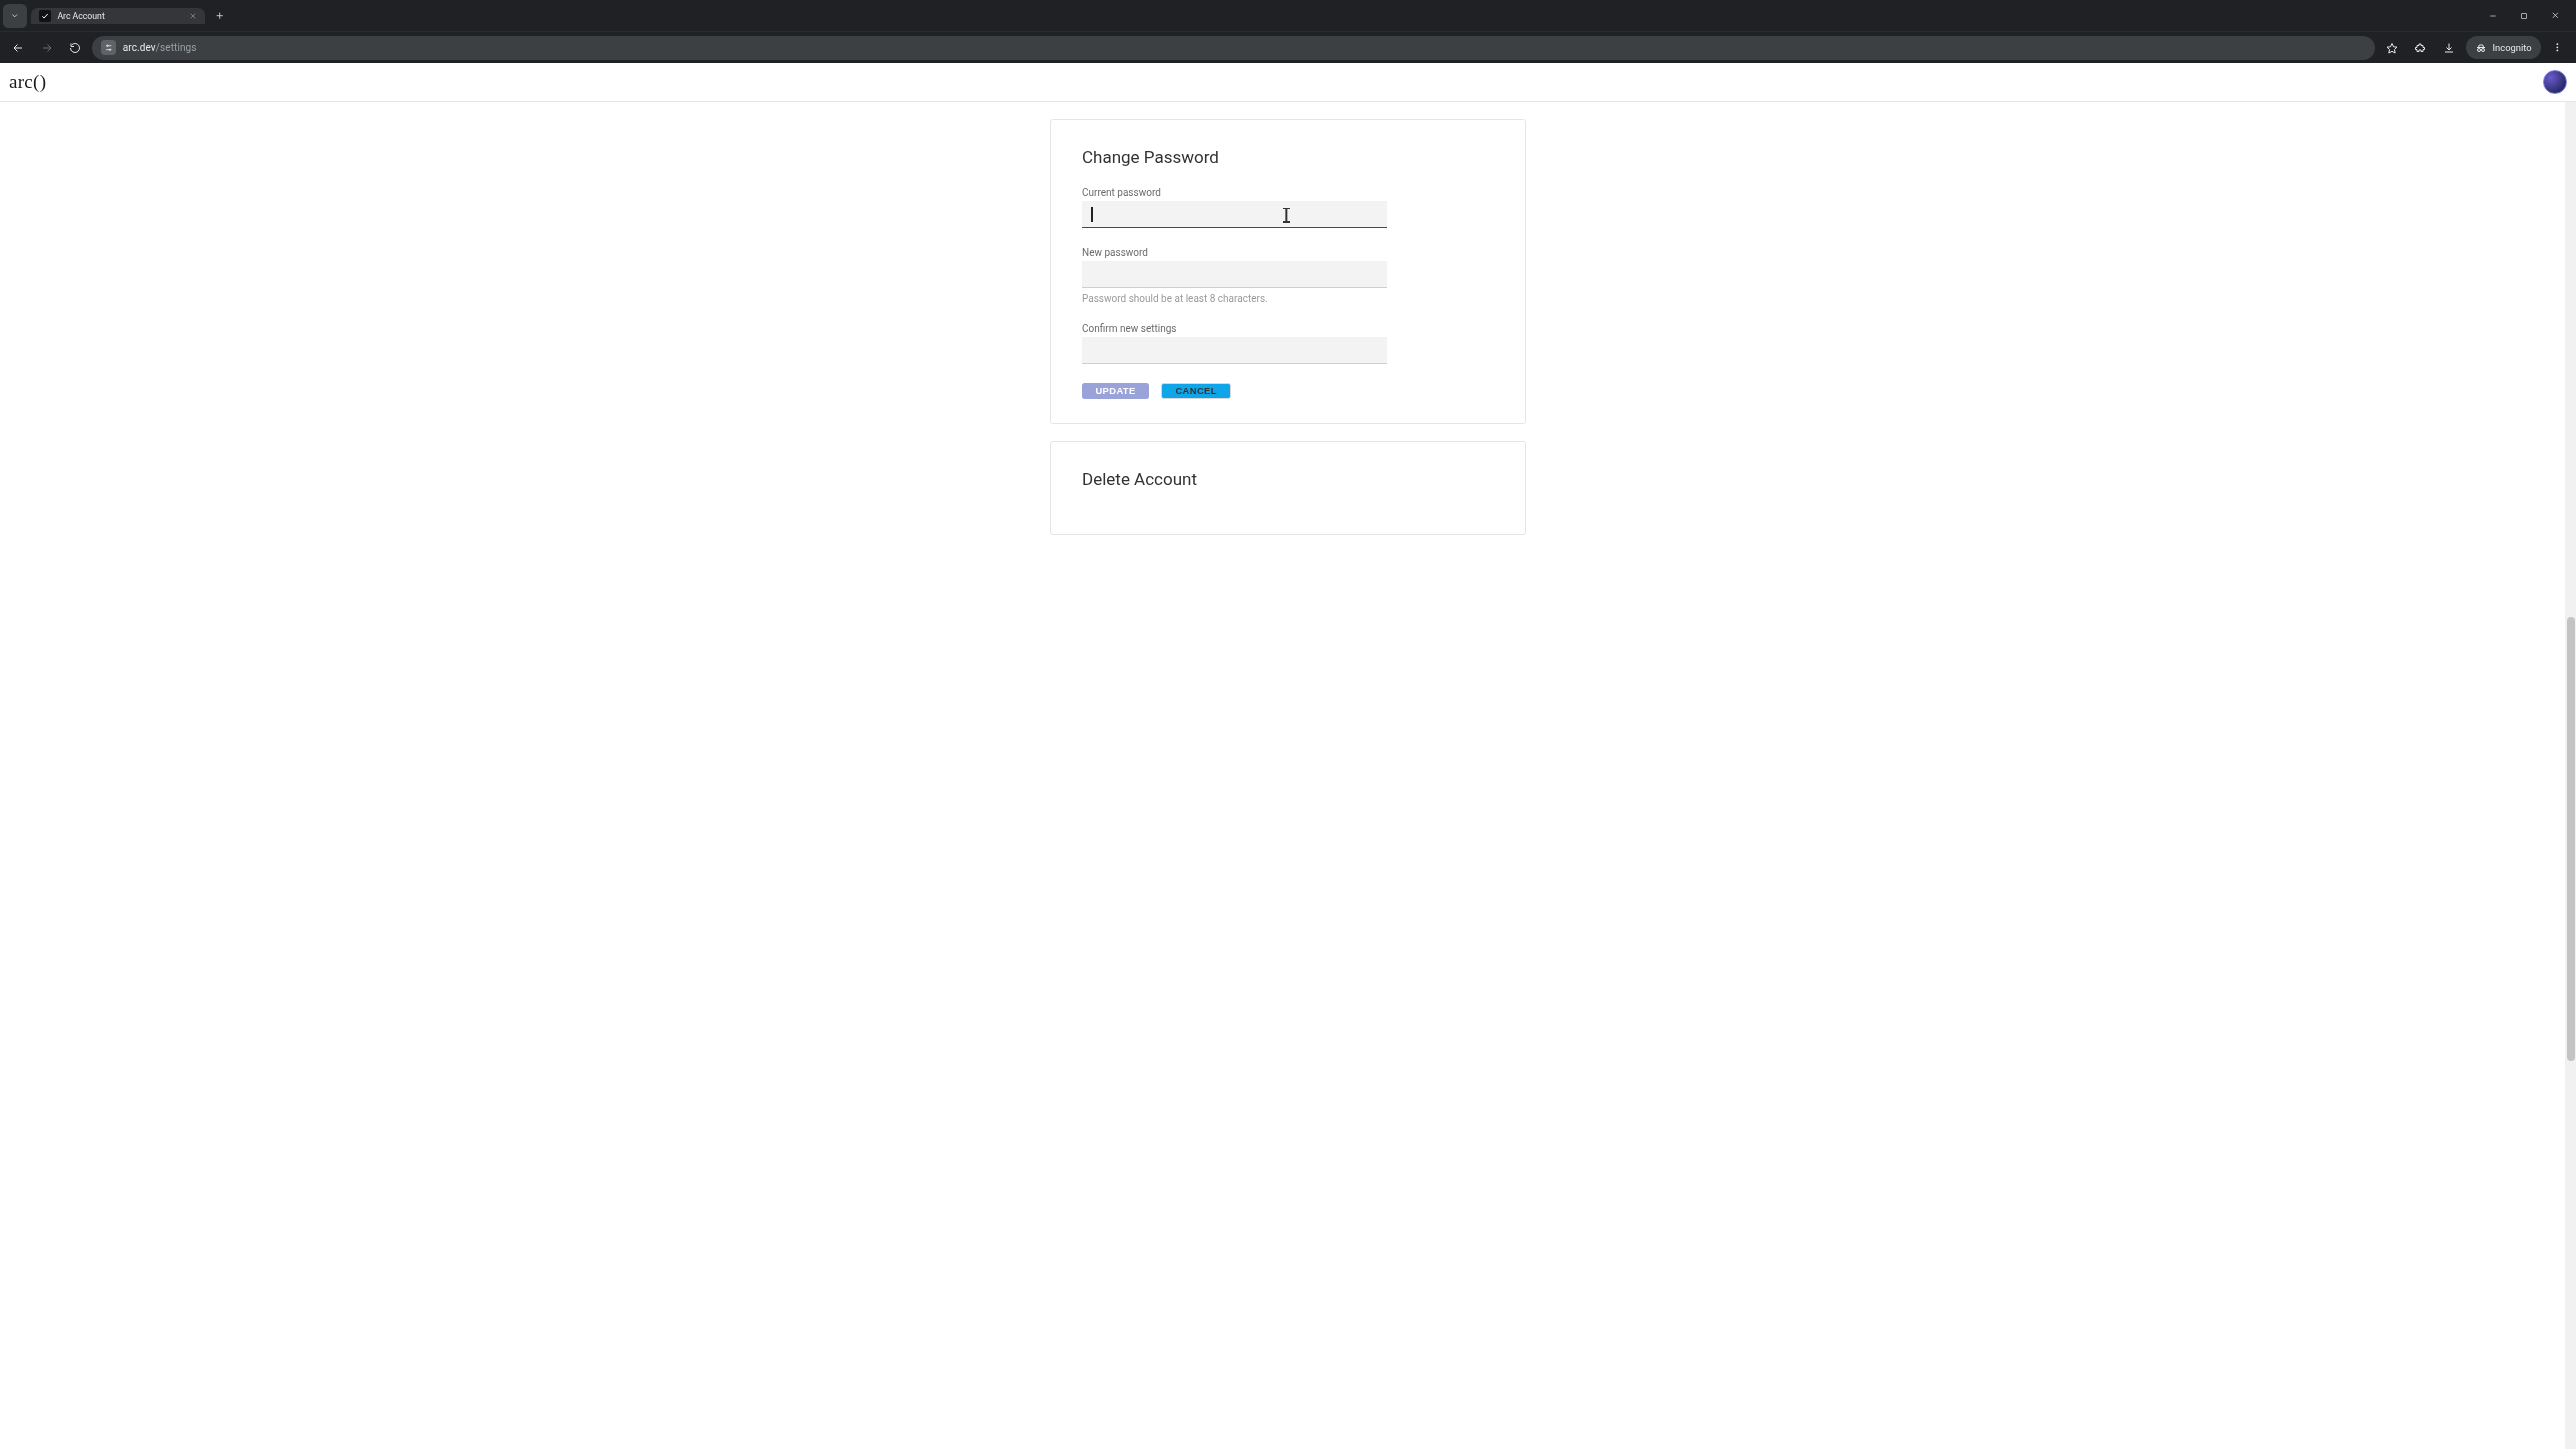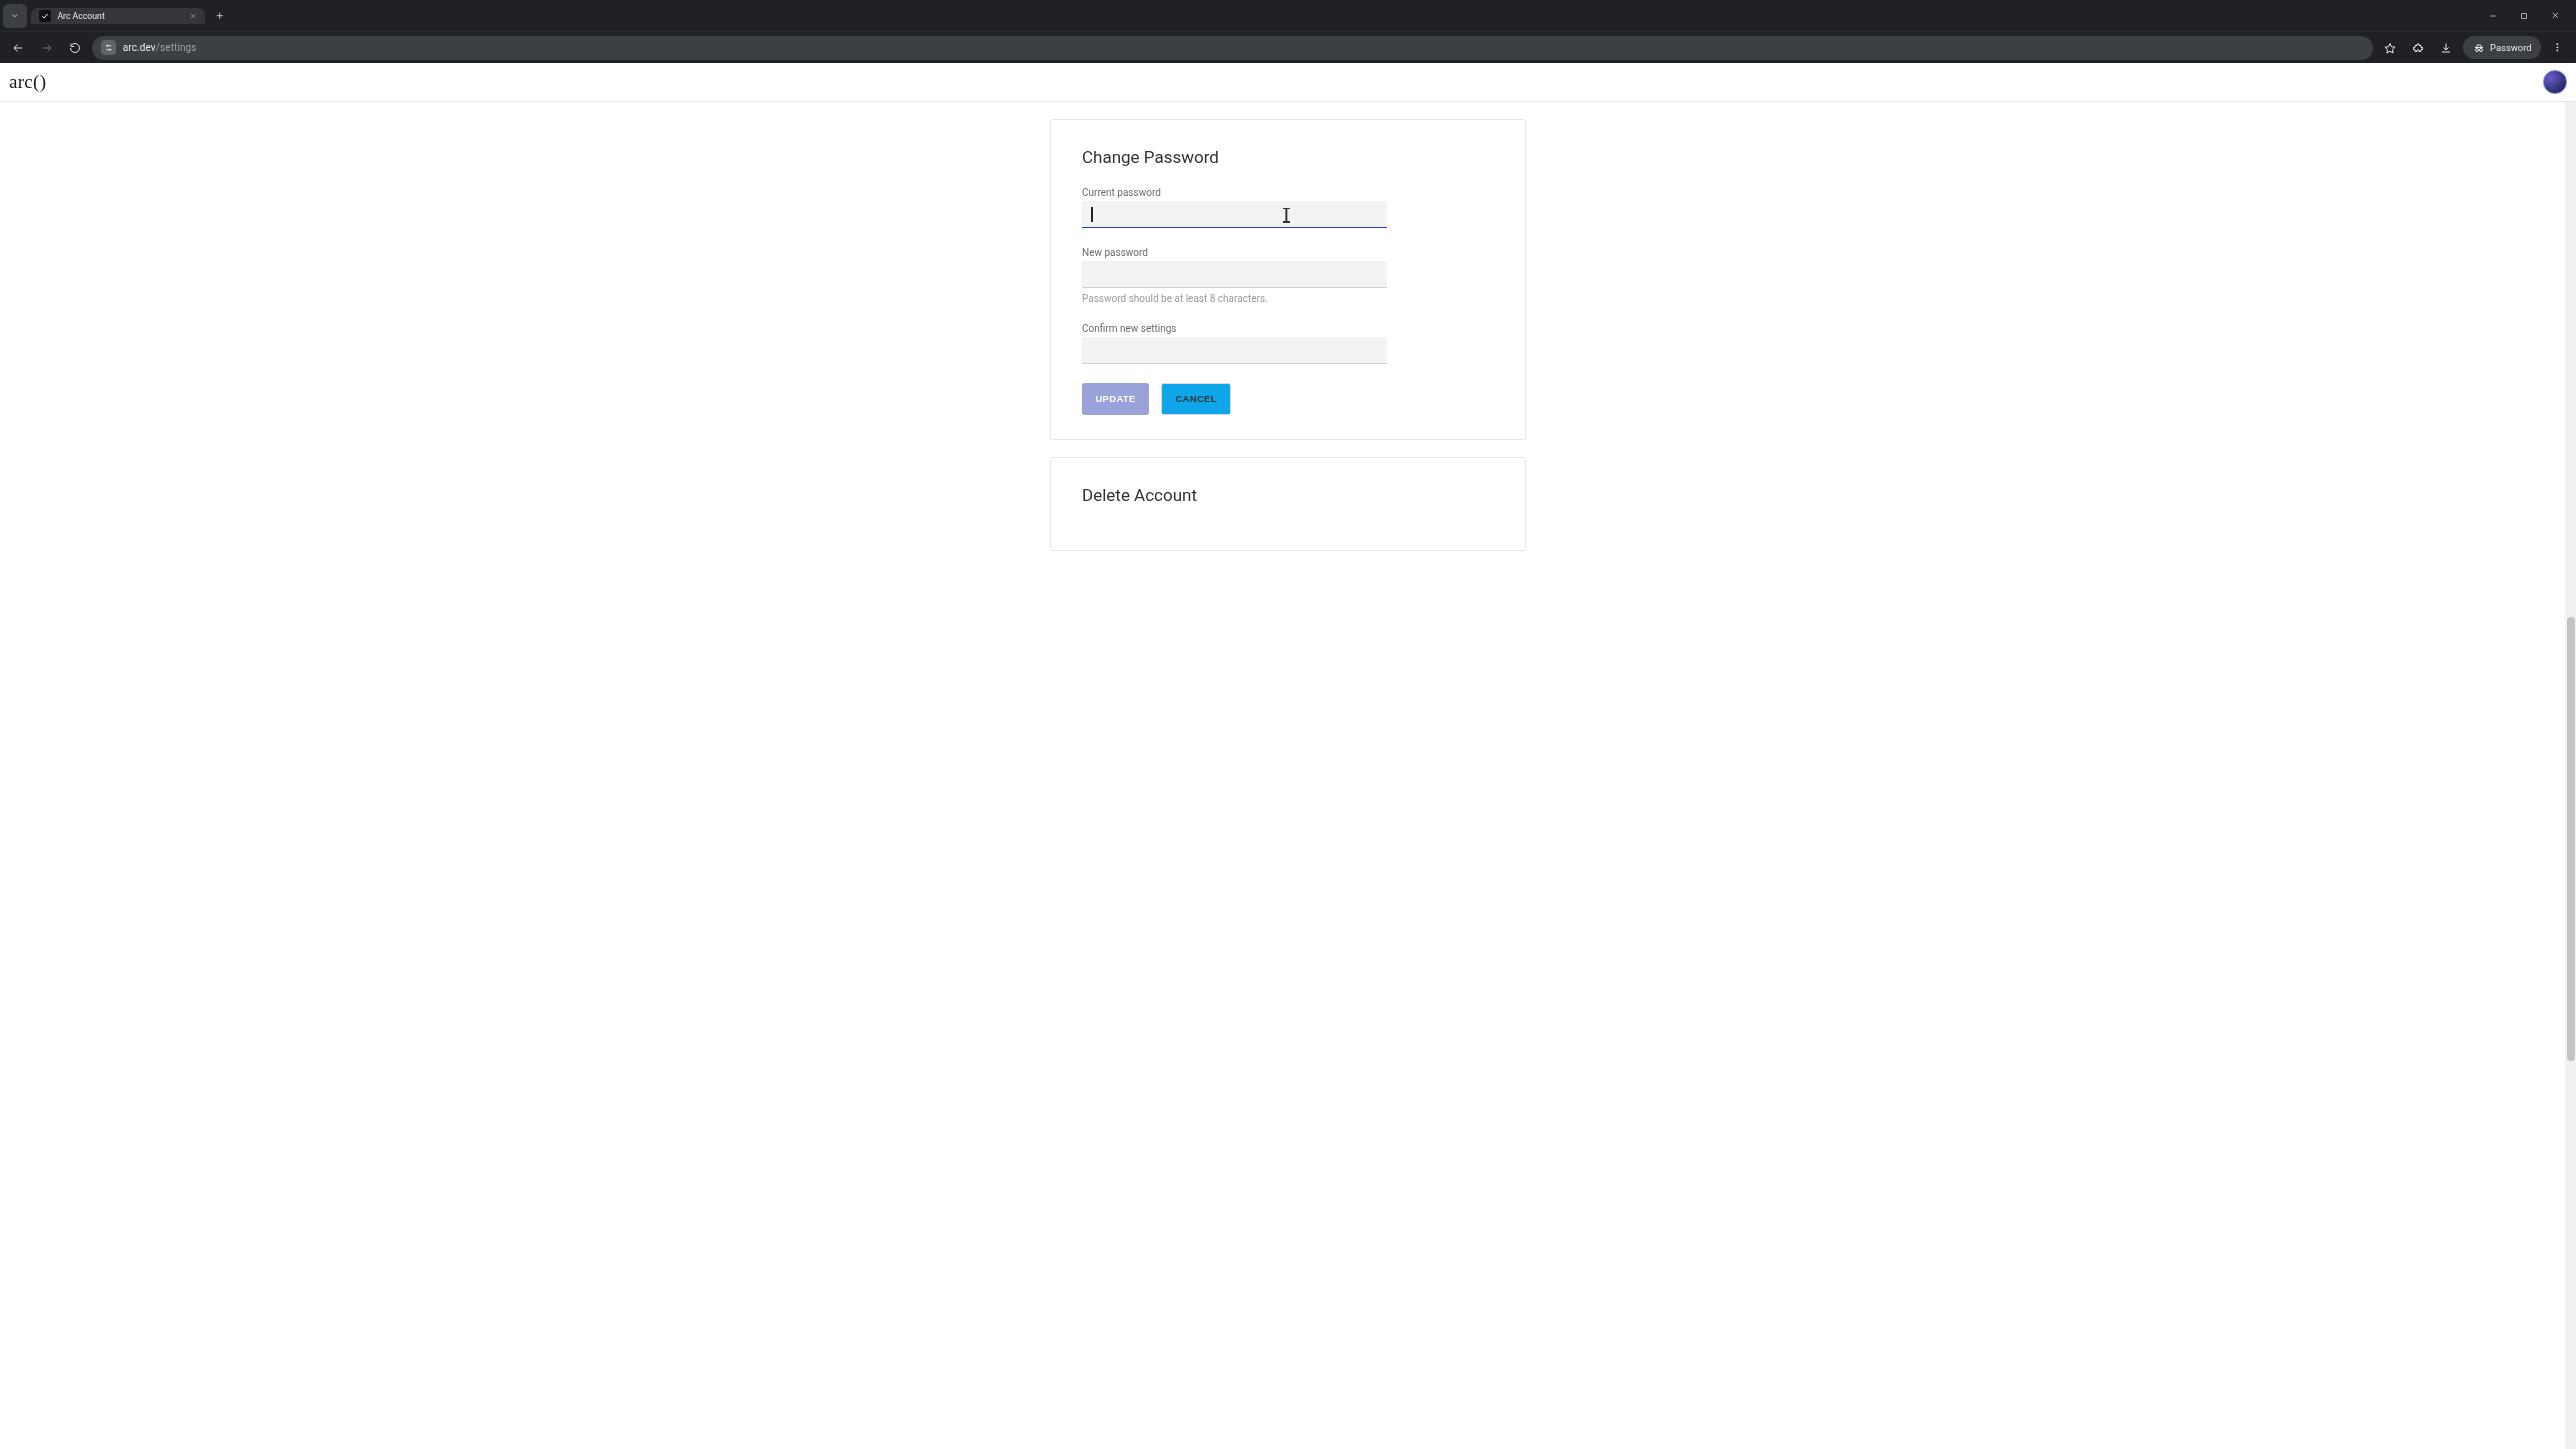--- a/index.html
+++ b/index.html
@@ -45,21 +45,21 @@
   .section-title { font-size:17px; color:#333; font-weight:400; margin-bottom: 20px; }
 
   .field { margin-bottom: 19px; }
   .field-label { font-size:10px; color:#6b6b6b; margin-bottom:2.7px; display:block; }
   .input { width:100%; max-width:305px; height:27px; border:none; border-bottom:0.7px solid #cfcfcf; background:#f3f3f3; padding:0 9.4px; font-size:11.4px; color:#333; outline:none; }
   .input.focused { border-bottom:1.3px solid #1e3fd8; background:#f3f3f3; }
   .input.readonly { background:#f3f3f3; color:#333; }
   .helper { font-size:10px; color:#9a9a9a; margin-top:5.4px; }
 
   .actions { display:flex; gap:12px; margin-top: 4px; }
-  .btn { height:32px; padding:0 13.4px; border-radius:2.7px; font-weight:700; letter-spacing:0.4px; font-size:9.4px; cursor:pointer; border:none; }
+  .btn { height:16px; padding:0 13.4px; border-radius:2.7px; font-weight:700; letter-spacing:0.4px; font-size:9.4px; cursor:pointer; border:none; }
   .btn-primary { background:#9aa3d9; color:#fff; }
   .btn-secondary { background:#0ea5e9; color:#333; border:0.7px solid #d9d9d9; }
 
   
   .page-scrollbar { position:absolute; right:0; top:0; bottom:0; width:10.7px; background:#f1f1f1; }
   .page-scrollbar .thumb { position:absolute; right:1.3px; width:8px; background:#c4c4c4; border-radius:4px; top:40%; height:32%; }
 
   
   .text-caret { position:absolute; width:1.3px; height:14.8px; background:#222; }
   .ibeam { position:absolute; width:6.7px; height:14.8px; pointer-events:none; }
@@ -171,21 +171,21 @@
           <line x1="4" y1="20" x2="20" y2="20"></line>
         </svg>
     </div>
     <div class="incognito-chip">
       <svg width="12" height="12" viewBox="0 0 24 24" fill="none" stroke="#e8eaed" stroke-width="2">
           <path d="M4 11h16M7 11l1.5-5h7L17 11"></path>
           <circle cx="8" cy="16" r="3"></circle>
           <circle cx="16" cy="16" r="3"></circle>
           <line x1="11" y1="16" x2="13" y2="16"></line>
         </svg>
-      <span>Password</span>
+      <span>Incognito</span>
     </div>
     <div class="tbar-icon">
       <svg width="10.7" height="10.7" viewBox="0 0 24 24" fill="#e8eaed">
           <circle cx="12" cy="5" r="2"></circle>
           <circle cx="12" cy="12" r="2"></circle>
           <circle cx="12" cy="19" r="2"></circle>
         </svg>
     </div>
   </div>
 </div>

